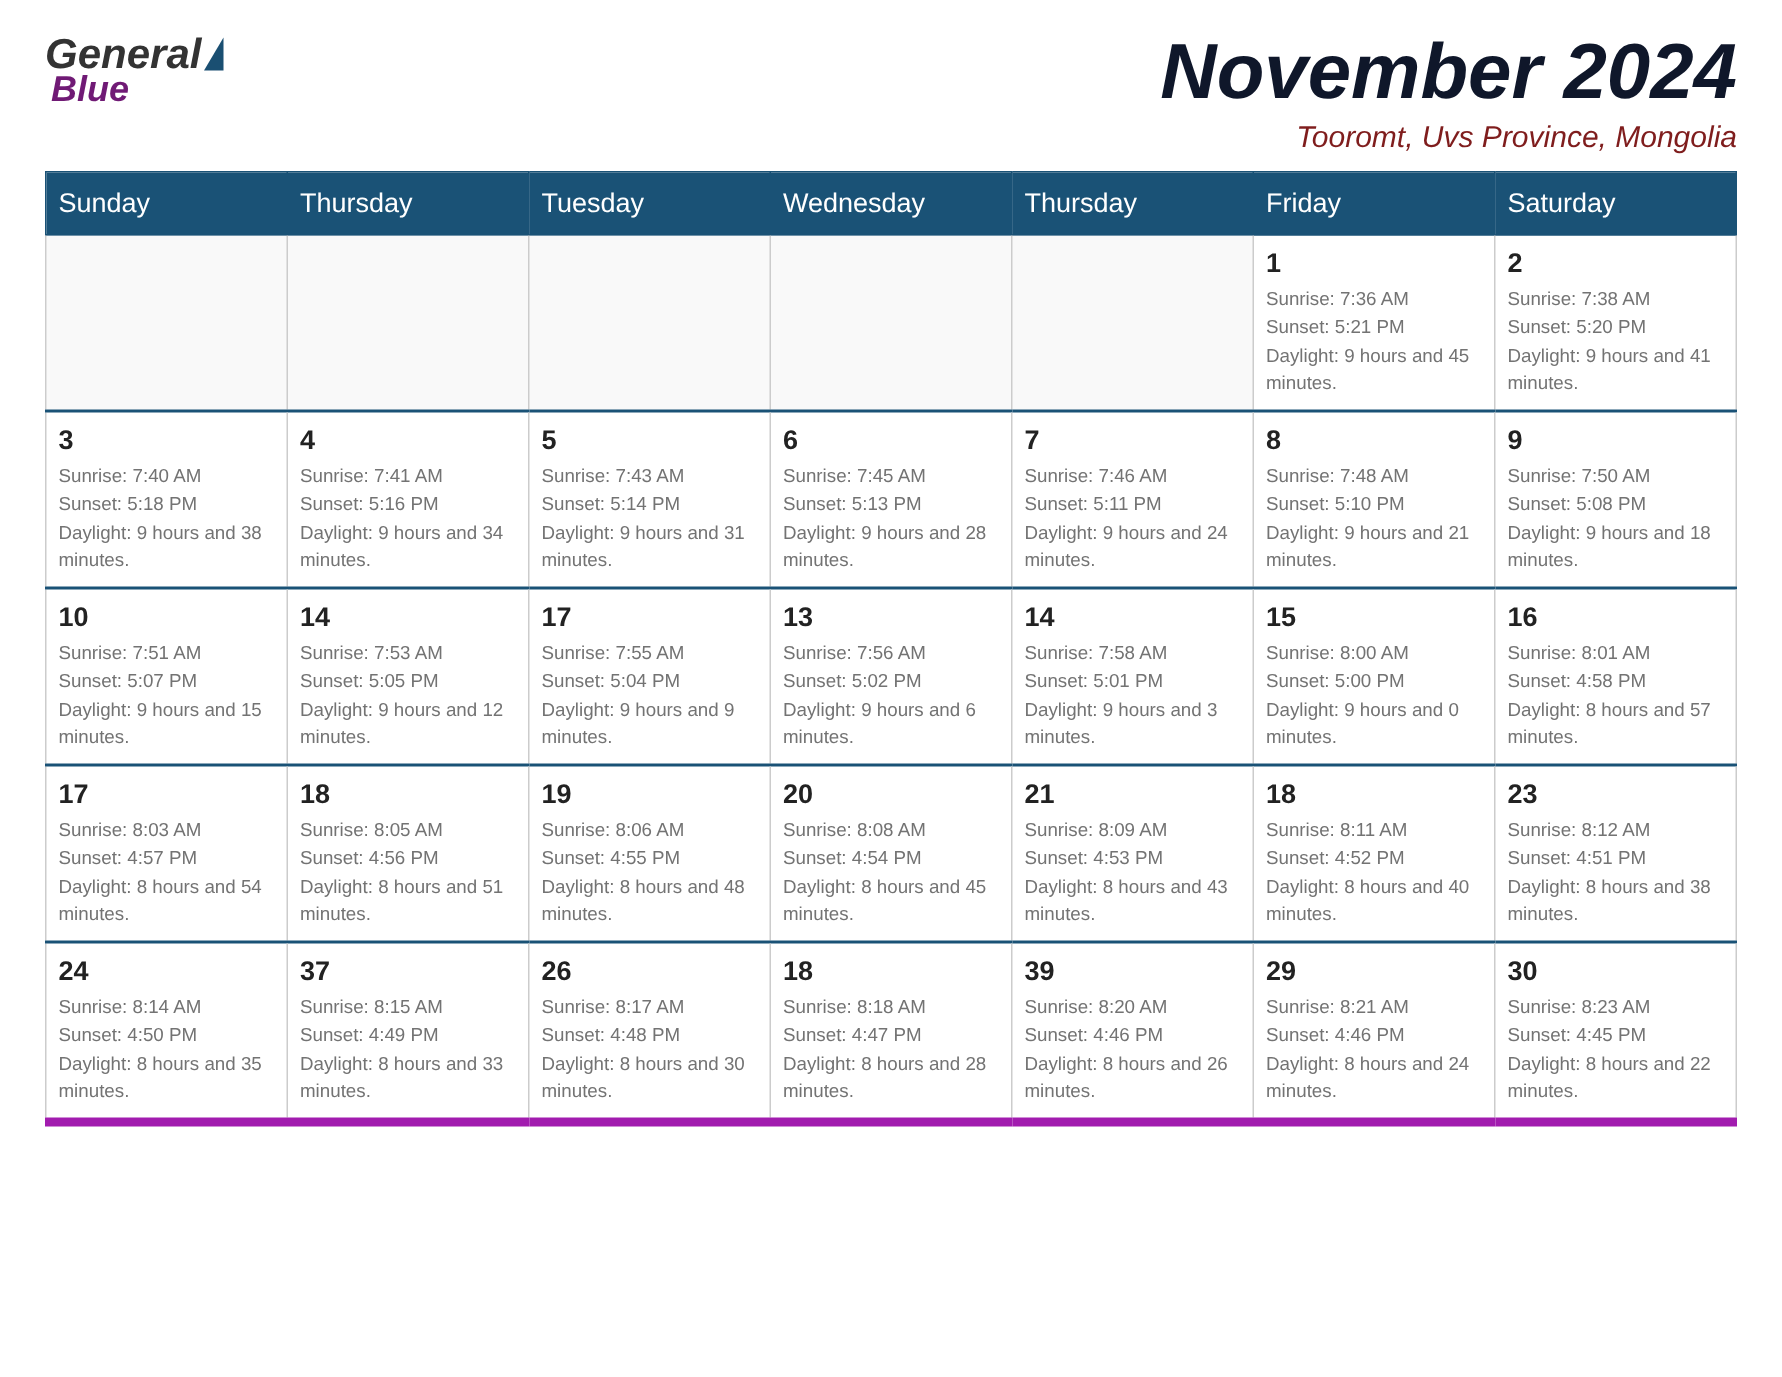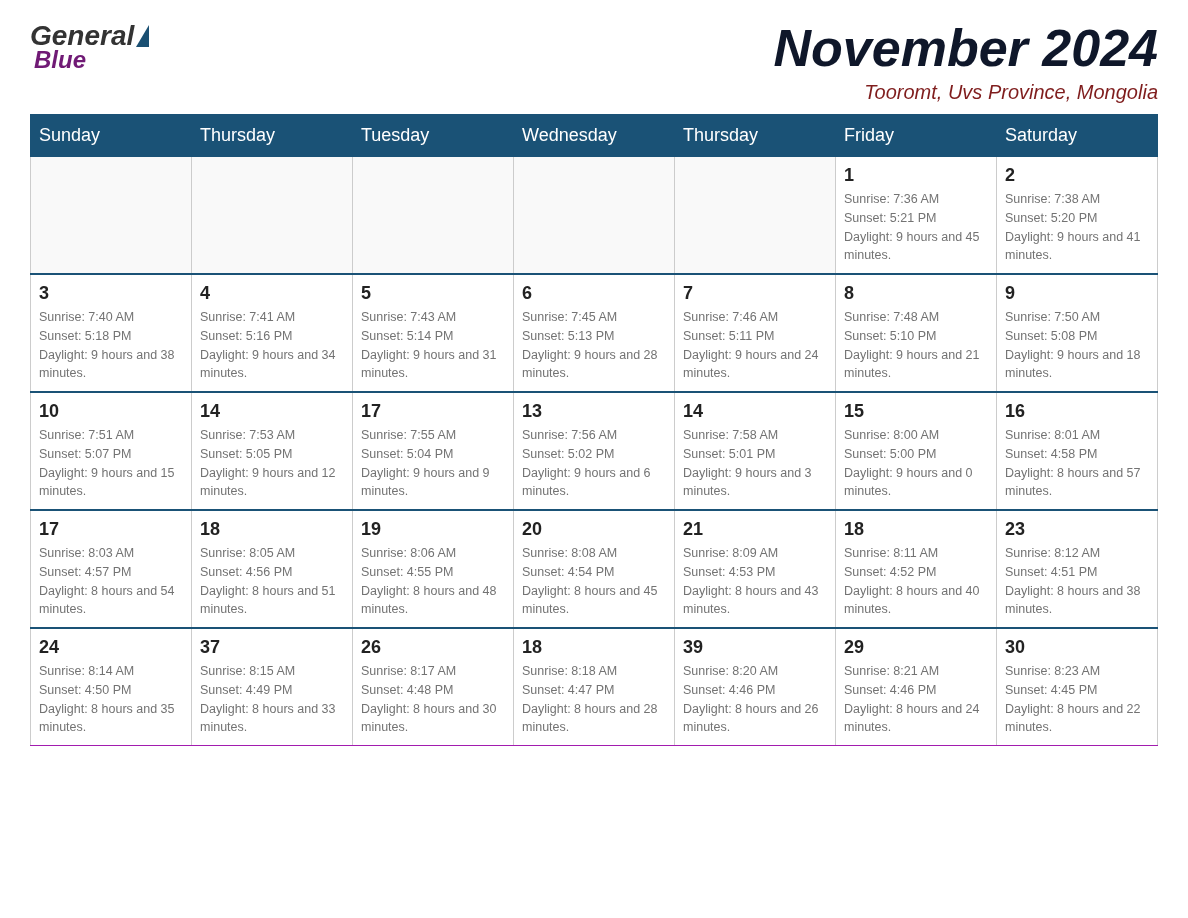--- a/index.html
+++ b/index.html
@@ -65,21 +65,21 @@
       color: #222;
       font-weight: bold;
       margin-bottom: 4px;
     }
     .day-info {
       font-size: 12.5px;
       color: #737373;
       line-height: 1.5;
     }
     .calendar tr:last-child td {
-      border-bottom: 1px solid #a21caf;
+      border-bottom: 6px solid #a21caf;
     }
     .logo-wrapper {
       display: flex;
       flex-direction: column;
     }
     .logo-line1 {
       display: flex;
       align-items: center;
     }
     .logo-line2 {

